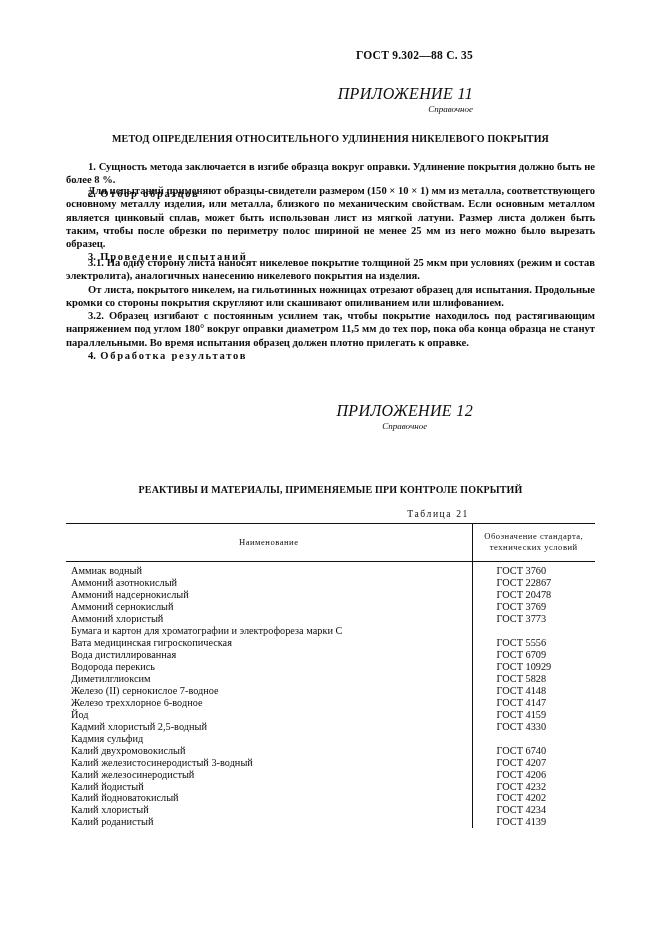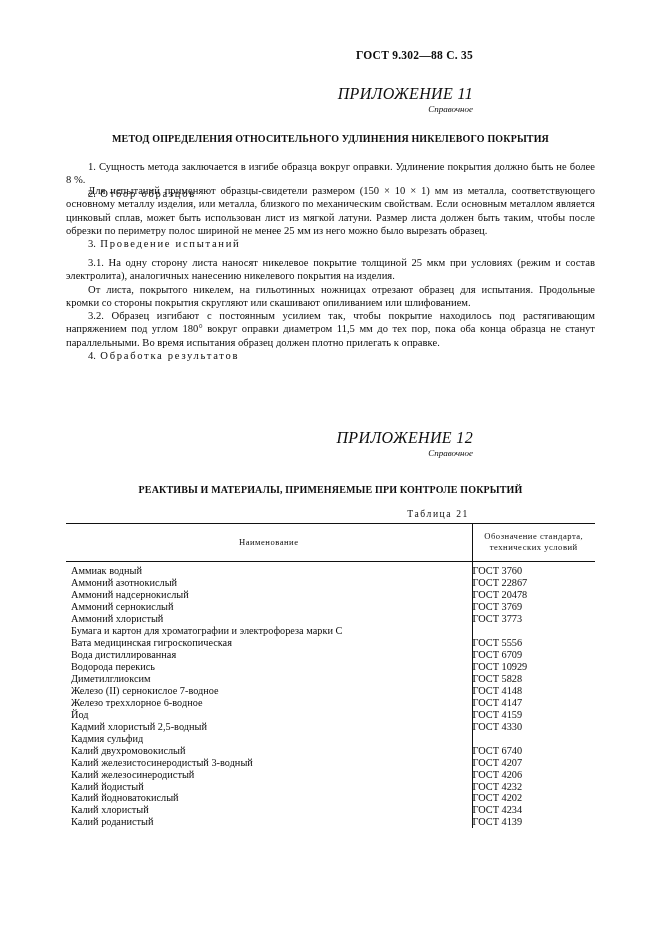--- a/index.html
+++ b/index.html
@@ -47,21 +47,21 @@
   .appendix .app-title {
     font-size: 16px;
     letter-spacing: 0.35px;
     white-space: nowrap;
   }
   .appendix .app-sub {
     font-size: 9px;
     white-space: nowrap;
   }
   #appendix-11 { top: 84px; }
-  #appendix-12 { top: 428px; }
+  #appendix-12 { top: 401px; text-align: center; }
 
   
   .section-title {
     position: absolute;
     left: 0;
     width: 661px;
     text-align: center;
     font-size: 10px;
     font-weight: bold;
     letter-spacing: 0.15px;
@@ -71,20 +71,21 @@
 
   
   .body-block {
     position: absolute;
     left: 66px;
     width: 529px;
     font-size: 10.6px;
     line-height: 1.255;
     text-align: justify;
     text-justify: inter-word;
+    font-weight: bold;
   }
   .body-block p {
     margin: 0;
     text-indent: 22px;
   }
   .sp-head {
     text-indent: 22px;
     letter-spacing: 1.7px;
   }
   .sp-head .num {
@@ -134,20 +135,21 @@
     line-height: 11.95px;
     vertical-align: middle;
     white-space: nowrap;
   }
   .reagents-table tbody td.cell-name {
     padding-left: 5px;
     border-right: 1.2px solid #111;
     text-align: left;
   }
   .reagents-table tbody td.cell-std {
+    padding-left: 24px;
     text-align: left;
   }
   .reagents-table tbody tr:first-child td { padding-top: 3px; }
 </style>
 </head>
 <body>
 
 <div class="page">
 
   <div class="running-head">ГОСТ 9.302—88 С. 35</div>

